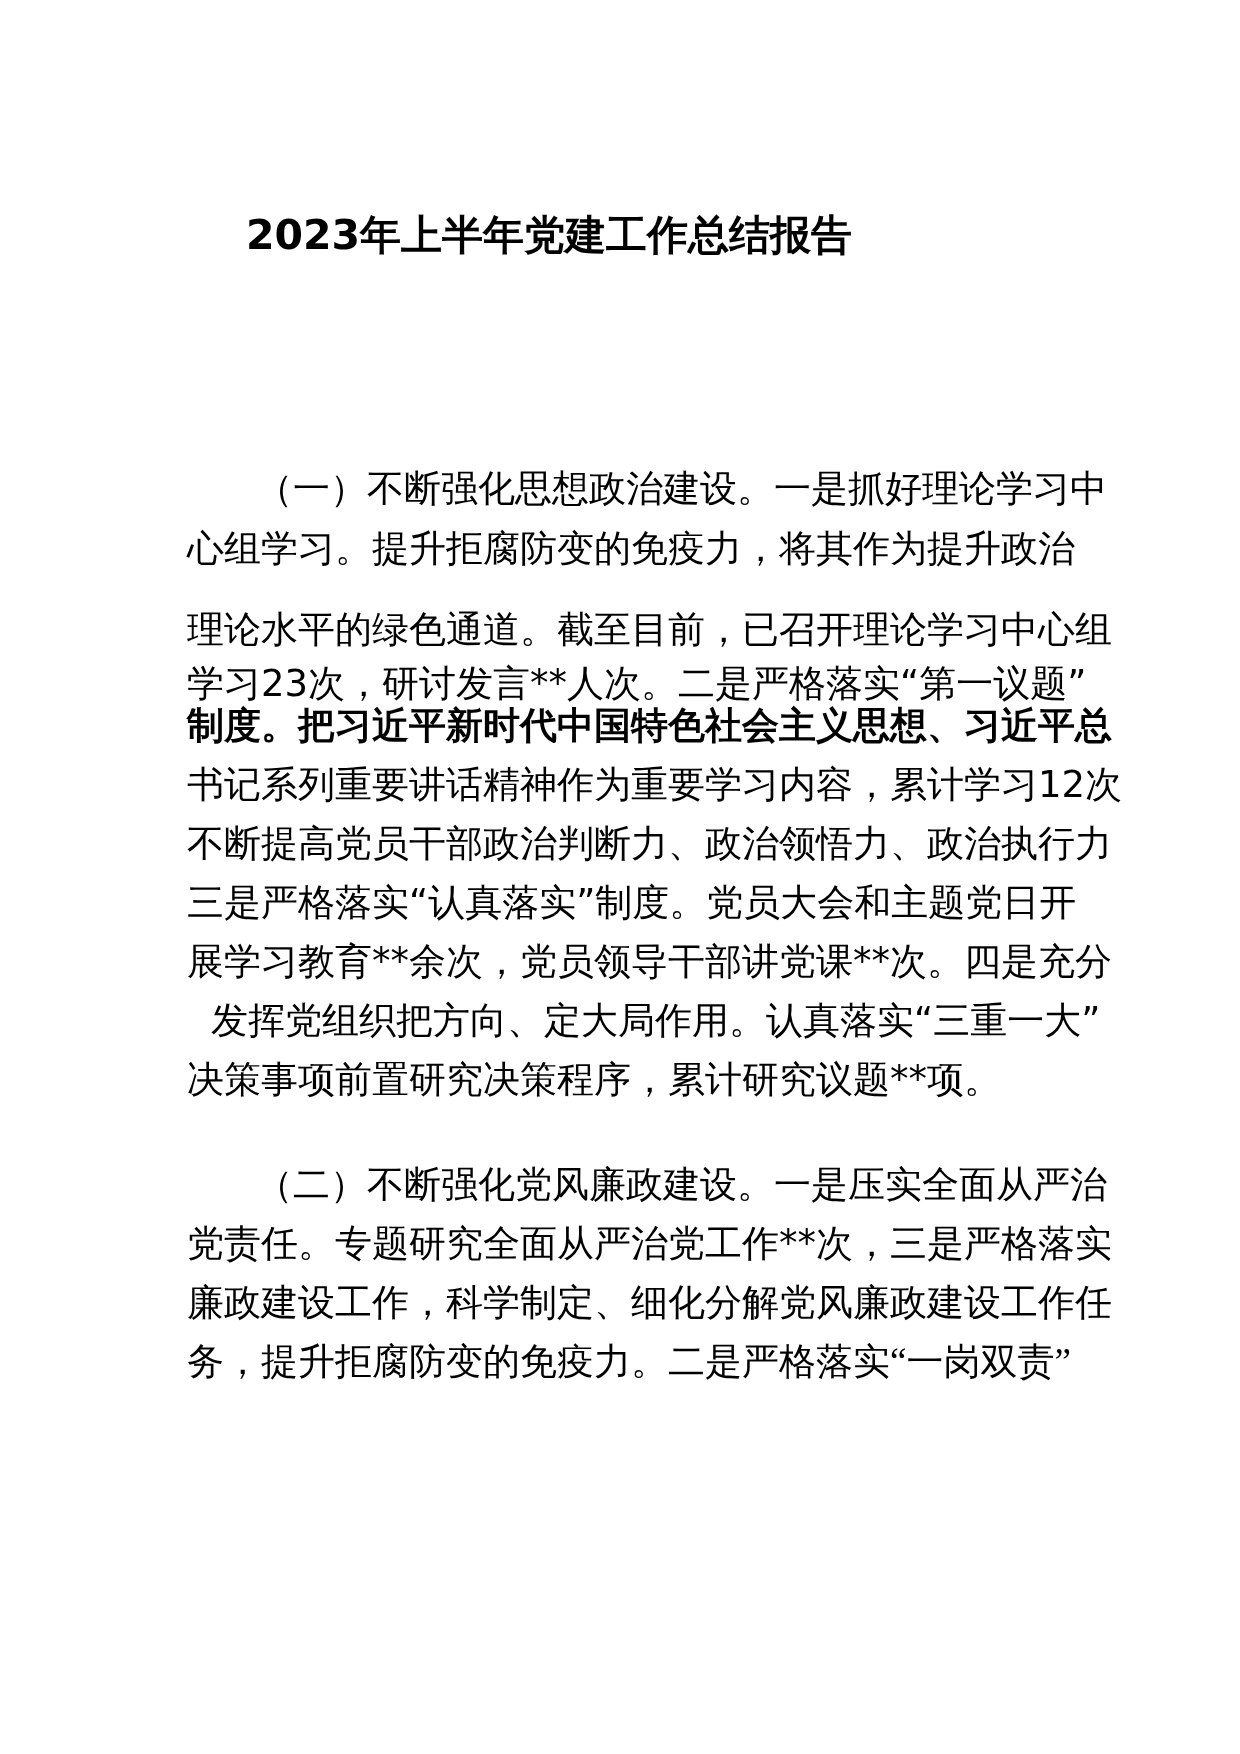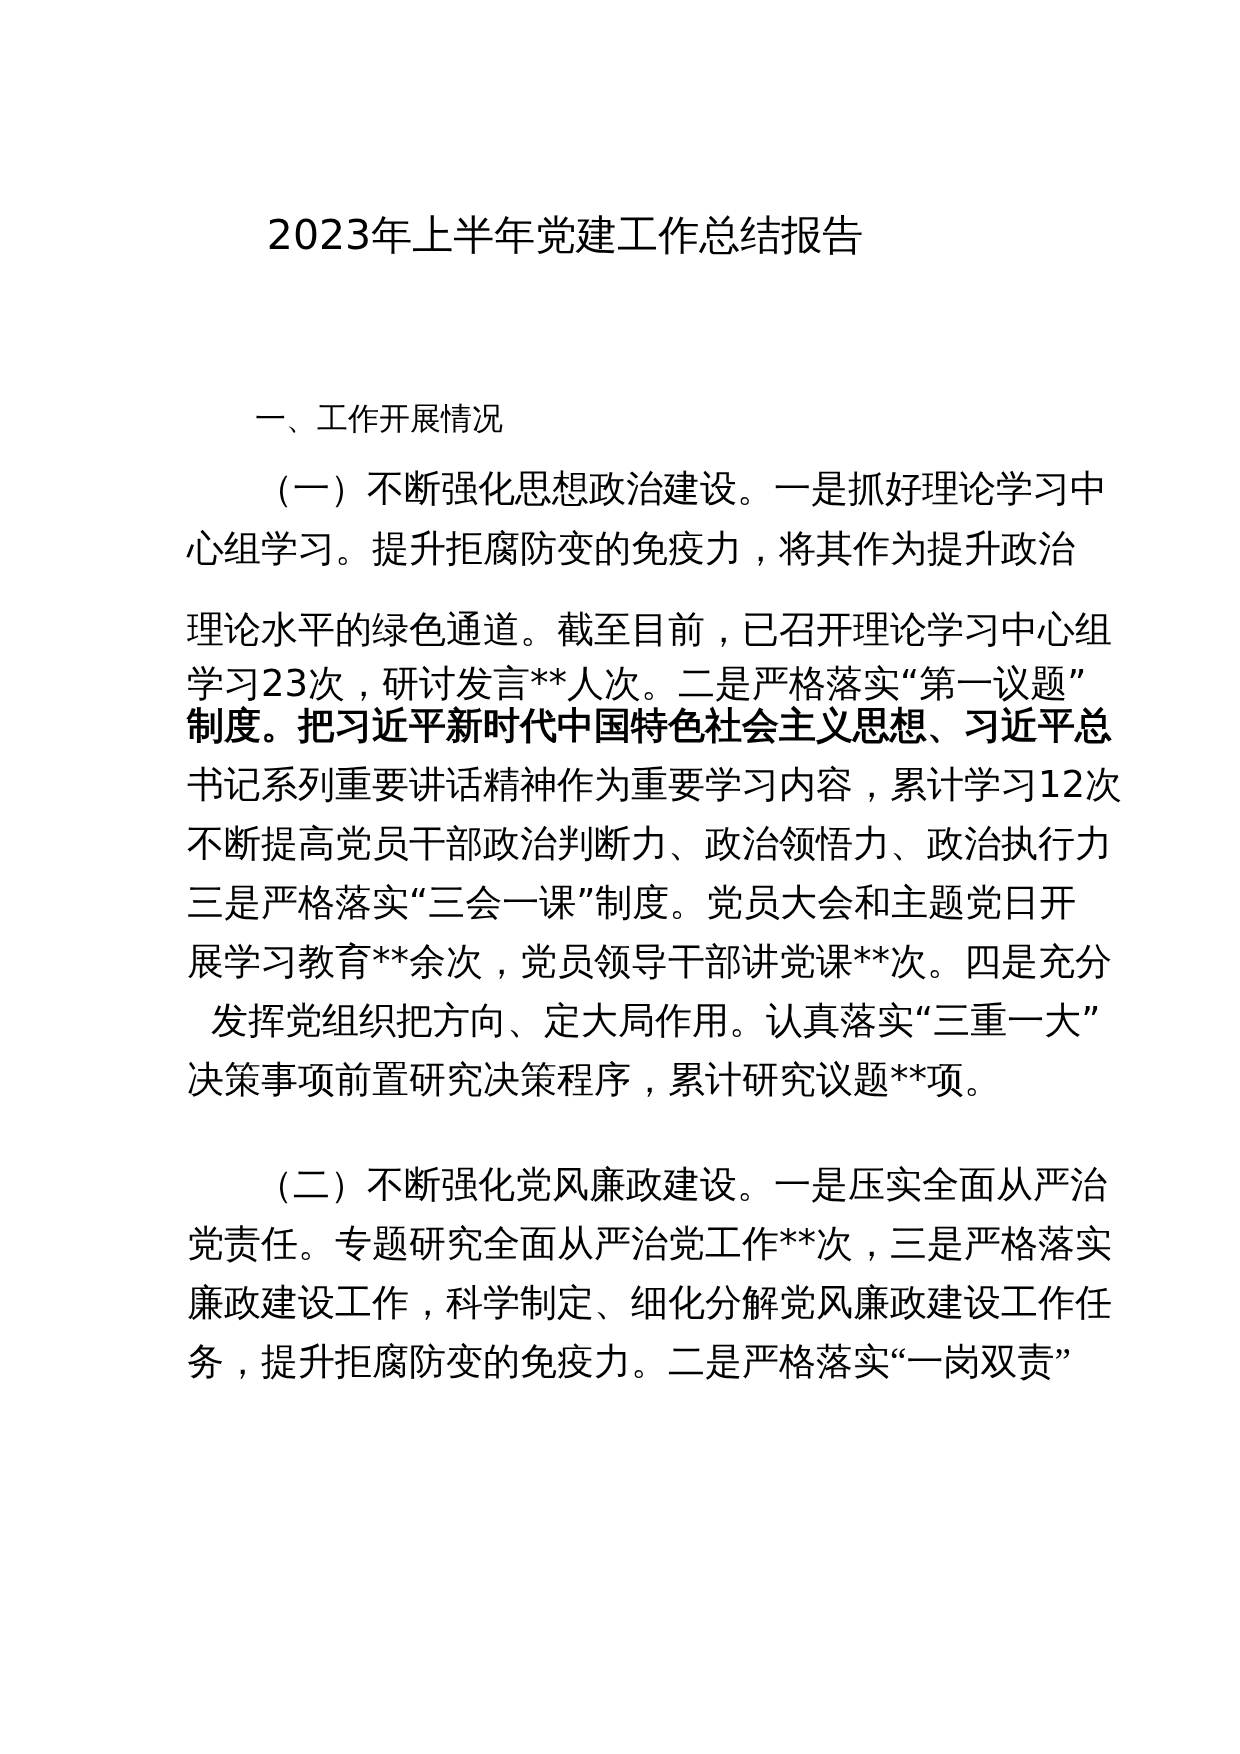--- a/index.html
+++ b/index.html
@@ -17,26 +17,26 @@
     }
     .page {
       position: absolute;
       left: 0; top: 0;
       width: 1240px;
       height: 1754px;
       background: #ffffff;
     }
     .title {
       position: absolute;
-      left: 16px;
+      left: 0;
       top: 205px;
       width: 1098px;
       text-align: center;
       font-size: 41px;
-      font-weight: normal;
+      font-weight: bold;
       line-height: 60px;
       letter-spacing: 0px;
     }
     .heading {
       position: absolute;
       left: 255px;
       top: 395px;
       font-size: 31px;
       line-height: 46px;
       white-space: nowrap;
@@ -59,31 +59,30 @@
       width: 801px;
     }
   </style>
 </head>
 <body>
 
 <div class="page">
 
   <div class="title">2023年上半年党建工作总结报告</div>
 
-  <div class="heading">一、工作开展情况</div>
 
   <div>
     <div class="line indent" style="top:466px;">（一）不断强化思想政治建设。一是抓好理论学习中</div>
     <div class="line" style="top:526px;">心组学习。提升拒腐防变的免疫力，将其作为提升政治</div>
     <div class="line" style="top:607px;">理论水平的绿色通道。截至目前，已召开理论学习中心组</div>
     <div class="line" style="top:661px;">学习23次，研讨发言**人次。二是严格落实“第一议题”</div>
     <div class="line" style="top:703px;font-weight:bold;">制度。把习近平新时代中国特色社会主义思想、习近平总</div>
     <div class="line" style="top:762px;">书记系列重要讲话精神作为重要学习内容，累计学习12次</div>
     <div class="line" style="top:821px;">不断提高党员干部政治判断力、政治领悟力、政治执行力</div>
-    <div class="line" style="top:880px;">三是严格落实“三会一课”制度。党员大会和主题党日开</div>
+    <div class="line" style="top:880px;">三是严格落实“认真落实”制度。党员大会和主题党日开</div>
     <div class="line" style="top:939px;">展学习教育**余次，党员领导干部讲党课**次。四是充分</div>
     <div class="line" style="top:998px;margin-left:24px;">发挥党组织把方向、定大局作用。认真落实“三重一大”</div>
     <div class="line last" style="top:1057px;">决策事项前置研究决策程序，累计研究议题**项。</div>
   </div>
 
   <div>
     <div class="line indent" style="top:1162px;">（二）不断强化党风廉政建设。一是压实全面从严治</div>
     <div class="line" style="top:1221px;">党责任。专题研究全面从严治党工作**次，三是严格落实</div>
     <div class="line" style="top:1280px;">廉政建设工作，科学制定、细化分解党风廉政建设工作任</div>
     <div class="line" style="top:1339px;font-family:Liberation Serif, serif;">务，提升拒腐防变的免疫力。二是严格落实“一岗双责”</div>

